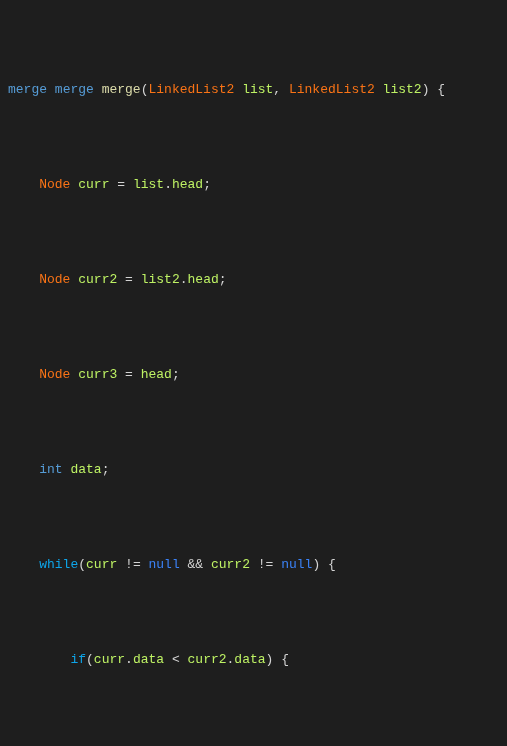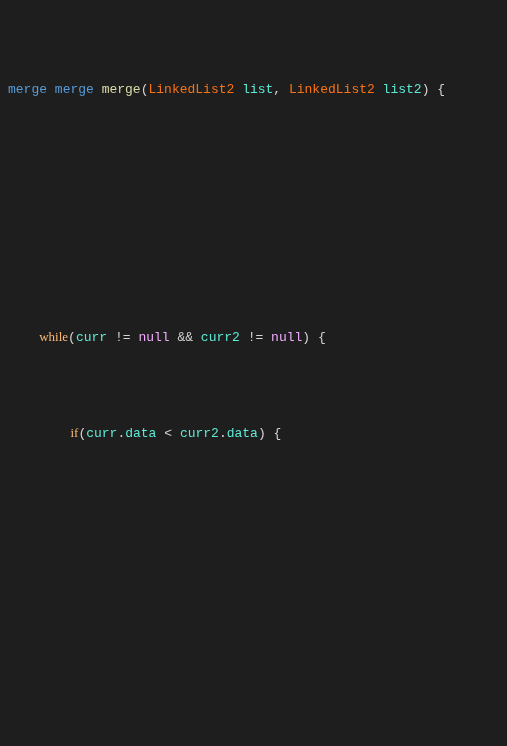--- a/index.html
+++ b/index.html
@@ -31,45 +31,57 @@
       padding: 0 0 0 4px;
     }
 
     .line-content {
       flex: 1;
       padding-left: 4px;
     }
 
     
     .kw { color: #569cd6; } 
-    .kw2 { color: #fdba74; font-family: Liberation Serif, serif; } 
+    .kw2 { color: #0ea5e9; } 
     .type { color: #f97316; } 
     .fn { color: #dcdcaa; } 
-    .var { color: #5eead4; } 
+    .var { color: #bef264; } 
     .op { color: #d4d4d4; } 
     .punc { color: #d4d4d4; }
-    .null-kw { color: #f0abfc; }
+    .null-kw { color: #3b82f6; }
   </style>
 </head>
 <body>
 
 <div class="code-container">
 
   
   <div class="line">
     <div class="line-content"><span class="kw">merge</span> <span class="kw">merge</span> <span class="fn">merge</span><span class="punc">(</span><span class="type">LinkedList2</span> <span class="var">list</span><span class="punc">,</span> <span class="type">LinkedList2</span> <span class="var">list2</span><span class="punc">) {</span></div>
   </div>
 
   
-
-  
-
-  
-
-  
+  <div class="line">
+    <div class="line-content">    <span class="type">Node</span> <span class="var">curr</span> <span class="op">=</span> <span class="var">list</span><span class="punc">.</span><span class="var">head</span><span class="punc">;</span></div>
+  </div>
+
+  
+  <div class="line">
+    <div class="line-content">    <span class="type">Node</span> <span class="var">curr2</span> <span class="op">=</span> <span class="var">list2</span><span class="punc">.</span><span class="var">head</span><span class="punc">;</span></div>
+  </div>
+
+  
+  <div class="line">
+    <div class="line-content">    <span class="type">Node</span> <span class="var">curr3</span> <span class="op">=</span> <span class="var">head</span><span class="punc">;</span></div>
+  </div>
+
+  
+  <div class="line">
+    <div class="line-content">    <span class="kw">int</span> <span class="var">data</span><span class="punc">;</span></div>
+  </div>
 
   
   <div class="line">
     <div class="line-content">    <span class="kw2">while</span><span class="punc">(</span><span class="var">curr</span> <span class="op">!=</span> <span class="null-kw">null</span> <span class="op">&amp;&amp;</span> <span class="var">curr2</span> <span class="op">!=</span> <span class="null-kw">null</span><span class="punc">) {</span></div>
   </div>
 
   
   <div class="line">
     <div class="line-content">        <span class="kw2">if</span><span class="punc">(</span><span class="var">curr</span><span class="punc">.</span><span class="var">data</span> <span class="op">&lt;</span> <span class="var">curr2</span><span class="punc">.</span><span class="var">data</span><span class="punc">) {</span></div>
   </div>

